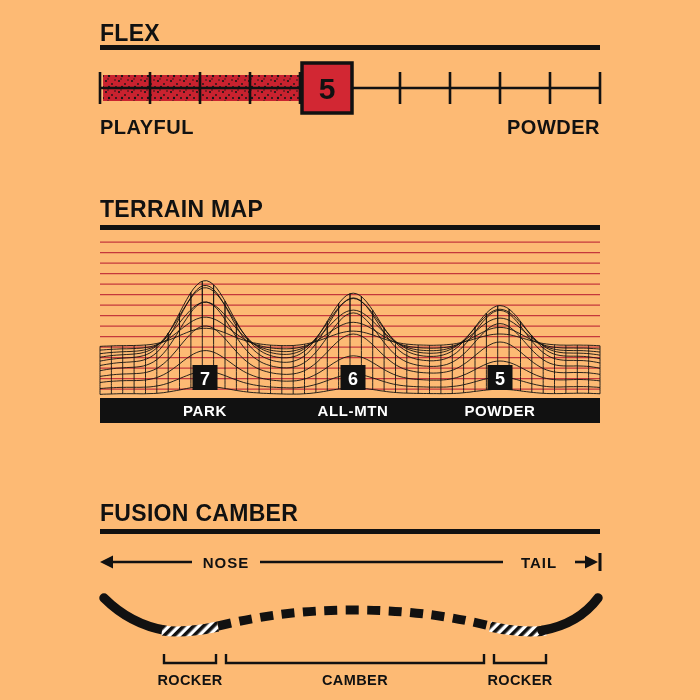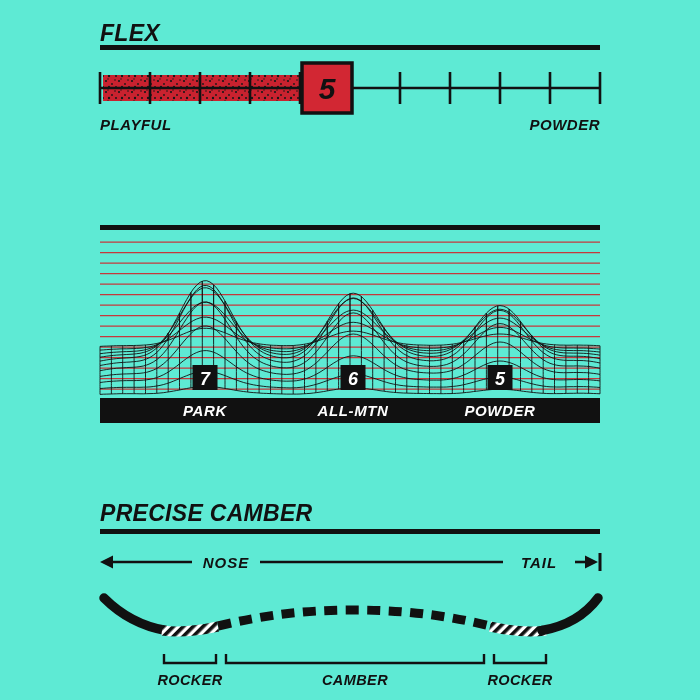--- a/index.html
+++ b/index.html
@@ -1,21 +1,21 @@
 <!DOCTYPE html>
 <html><head>
 <meta charset="utf-8">
 <style>
   html,body{margin:0;padding:0;background:#fff;}
-  .canvas{position:relative;width:700px;height:700px;background:#5eead4;overflow:hidden;
-          font-family:"Liberation Sans",sans-serif;color:#111;font-style:italic;}
+  .canvas{position:relative;width:700px;height:700px;background:#fdba74;overflow:hidden;
+          font-family:"Liberation Sans",sans-serif;color:#111;}
   .hdr{position:absolute;left:100px;font-size:23px;font-weight:bold;letter-spacing:.3px;color:#111;}
   .rule{position:absolute;left:100px;width:500px;height:5px;background:#111;}
   .sec-svg{position:absolute;left:0;}
-  .end-label{position:absolute;font-size:15px;font-weight:bold;letter-spacing:.5px;color:#111;}
+  .end-label{position:absolute;font-size:20px;font-weight:bold;letter-spacing:.5px;color:#111;}
   svg text{font-family:"Liberation Sans",sans-serif;}
   .boxnum{font-size:30px;font-weight:bold;fill:#111;}
   .badge-num{font-size:18px;font-weight:bold;fill:#fff;}
   .cat-label{font-size:15px;font-weight:bold;fill:#fff;letter-spacing:.6px;}
   .nt-label{font-size:15px;font-weight:bold;fill:#111;letter-spacing:1px;}
   .zone-label{font-size:14.5px;font-weight:bold;fill:#111;letter-spacing:.4px;}
 </style>
 </head>
 <body>
 
@@ -51,20 +51,21 @@
         <line x1="550" x2="550" y1="16" y2="48" stroke="#111" stroke-width="2.6"></line>
         <line x1="600" x2="600" y1="16" y2="48" stroke="#111" stroke-width="2.6"></line>
       </g>
     <rect id="flex-box" x="302" y="7" width="50" height="50" stroke="#111" stroke-width="3.5" fill="#d22733"></rect>
     <text id="flex-num" class="boxnum" x="327" y="43" text-anchor="middle">5</text>
   </svg>
 
   <div class="end-label" style="top:116px;left:100px">PLAYFUL</div>
   <div class="end-label" style="top:116px;right:100px">POWDER</div>
 
+  <div class="hdr" style="top:196px">TERRAIN MAP</div>
   <div class="rule" style="top:225px"></div>
 
   <svg class="sec-svg" style="top:236px" width="700" height="192">
     <g id="redlines">
         <line x1="100" x2="600" y1="6" y2="6" stroke="#c5383c" stroke-width="1.25"></line>
         <line x1="100" x2="600" y1="16.5" y2="16.5" stroke="#c5383c" stroke-width="1.25"></line>
         <line x1="100" x2="600" y1="27" y2="27" stroke="#c5383c" stroke-width="1.25"></line>
         <line x1="100" x2="600" y1="37.5" y2="37.5" stroke="#c5383c" stroke-width="1.25"></line>
         <line x1="100" x2="600" y1="48" y2="48" stroke="#c5383c" stroke-width="1.25"></line>
         <line x1="100" x2="600" y1="58.5" y2="58.5" stroke="#c5383c" stroke-width="1.25"></line>
@@ -149,21 +150,21 @@
       <rect y="129" width="25" height="25" fill="#111" x="487.5"></rect>
       <text y="148.5" class="badge-num" text-anchor="middle" x="500">5</text>
     </g>
 
     <rect x="100" y="162" width="500" height="25" fill="#111"></rect>
     <text class="cat-label" y="180" text-anchor="middle" x="205">PARK</text>
     <text class="cat-label" y="180" text-anchor="middle" x="353">ALL-MTN</text>
     <text class="cat-label" y="180" text-anchor="middle" x="500">POWDER</text>
   </svg>
 
-  <div class="hdr" style="top:500px">PRECISE CAMBER</div>
+  <div class="hdr" style="top:500px">FUSION CAMBER</div>
   <div class="rule" style="top:529px"></div>
 
   <svg class="sec-svg" style="top:540px" width="700" height="160">
     <defs>
       <pattern id="hatch" width="7" height="7" patternUnits="userSpaceOnUse" patternTransform="rotate(45)">
         <rect width="7" height="7" fill="#fff"></rect>
         <rect width="3.6" height="7" fill="#111"></rect>
       </pattern>
     </defs>
 

